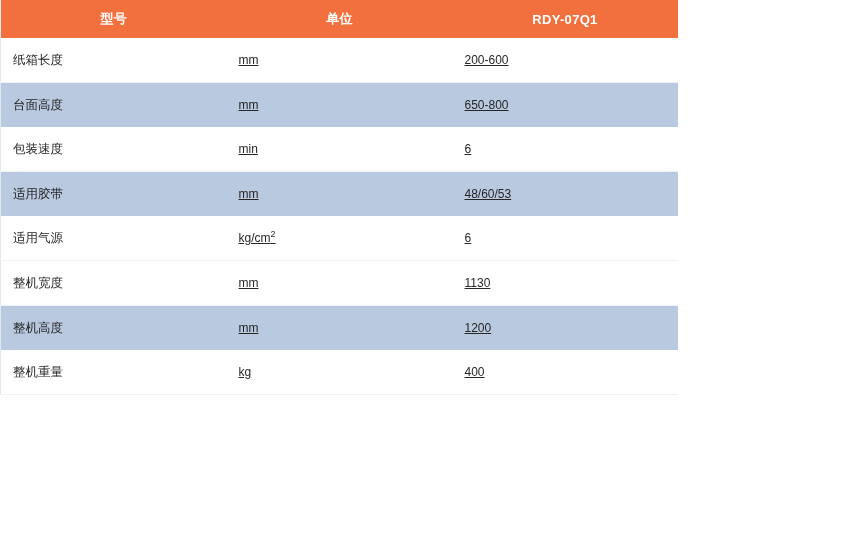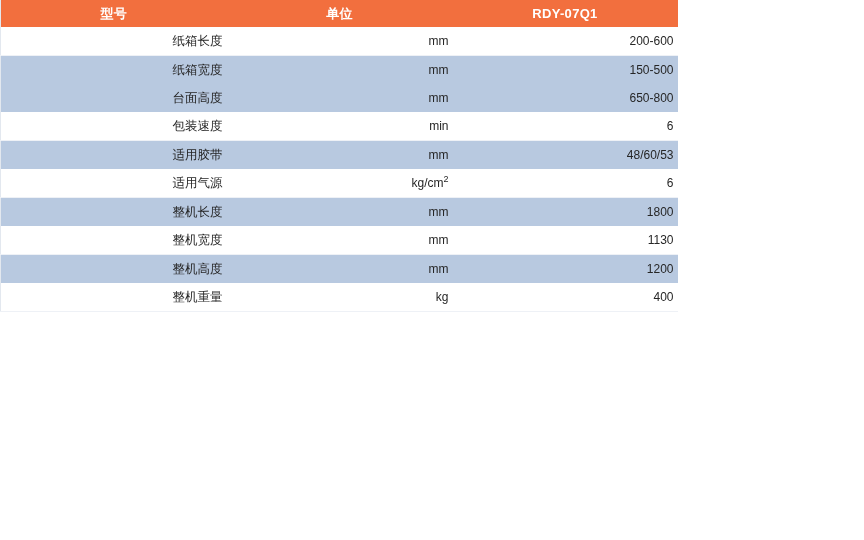--- a/index.html
+++ b/index.html
@@ -27,63 +27,64 @@
     width: 677px;
     table-layout: fixed;
     border-left: 1px solid #e3e8ef;
   }
 
   table.spec-table col.c-model  { width: 226px; }
   table.spec-table col.c-unit   { width: 226px; }
   table.spec-table col.c-value  { width: 225px; }
 
   thead th {
-    height: 27px;
+    height: 38px;
     padding: 0;
     background: #f26f3e;
     color: #ffffff;
     font-size: 13px;
     font-weight: bold;
     text-align: center;
     vertical-align: middle;
     letter-spacing: 0.3px;
     border: none;
   }
 
   
   thead th.value-head {
     position: relative;
     box-shadow: 0 2px 0 0 #f26f3e;
   }
 
   tbody td {
     height: 16px;
-    padding: 4px;
+    padding: 12px;
     font-size: 12px;
     color: #262626;
-    text-align: right;
+    text-align: left;
     vertical-align: middle;
     border: none;
     line-height: 20px;
   }
 
   tbody tr.row-odd td {
     background: #ffffff;
     border-bottom: 1px solid #eef1f6;
   }
   tbody tr.row-even td {
     background: #b8c9e0;
   }
 
   tbody td.model-cell {
     font-size: 12.5px;
   }
   tbody td.unit-cell,
   tbody td.value-cell {
     font-size: 12px;
+    text-decoration: underline;
   }
 
   sup.sup {
     font-size: 9px;
     vertical-align: super;
     line-height: 0;
   }
 </style>
 </head>
 <body>
@@ -102,48 +103,38 @@
         <th class="value-head">RDY-07Q1</th>
       </tr>
     </thead>
     <tbody id="spec-body">
         <tr class="row-odd">
           <td class="model-cell">纸箱长度</td>
           <td class="unit-cell">mm</td>
           <td class="value-cell">200-600</td>
         </tr>
         <tr class="row-even">
-          <td class="model-cell">纸箱宽度</td>
-          <td class="unit-cell">mm</td>
-          <td class="value-cell">150-500</td>
-        </tr>
-        <tr class="row-even">
           <td class="model-cell">台面高度</td>
           <td class="unit-cell">mm</td>
           <td class="value-cell">650-800</td>
         </tr>
         <tr class="row-odd">
           <td class="model-cell">包装速度</td>
           <td class="unit-cell">min</td>
           <td class="value-cell">6</td>
         </tr>
         <tr class="row-even">
           <td class="model-cell">适用胶带</td>
           <td class="unit-cell">mm</td>
           <td class="value-cell">48/60/53</td>
         </tr>
         <tr class="row-odd">
           <td class="model-cell">适用气源</td>
           <td class="unit-cell">kg/cm<sup class="sup">2</sup></td>
           <td class="value-cell">6</td>
-        </tr>
-        <tr class="row-even">
-          <td class="model-cell">整机长度</td>
-          <td class="unit-cell">mm</td>
-          <td class="value-cell">1800</td>
         </tr>
         <tr class="row-odd">
           <td class="model-cell">整机宽度</td>
           <td class="unit-cell">mm</td>
           <td class="value-cell">1130</td>
         </tr>
         <tr class="row-even">
           <td class="model-cell">整机高度</td>
           <td class="unit-cell">mm</td>
           <td class="value-cell">1200</td>

